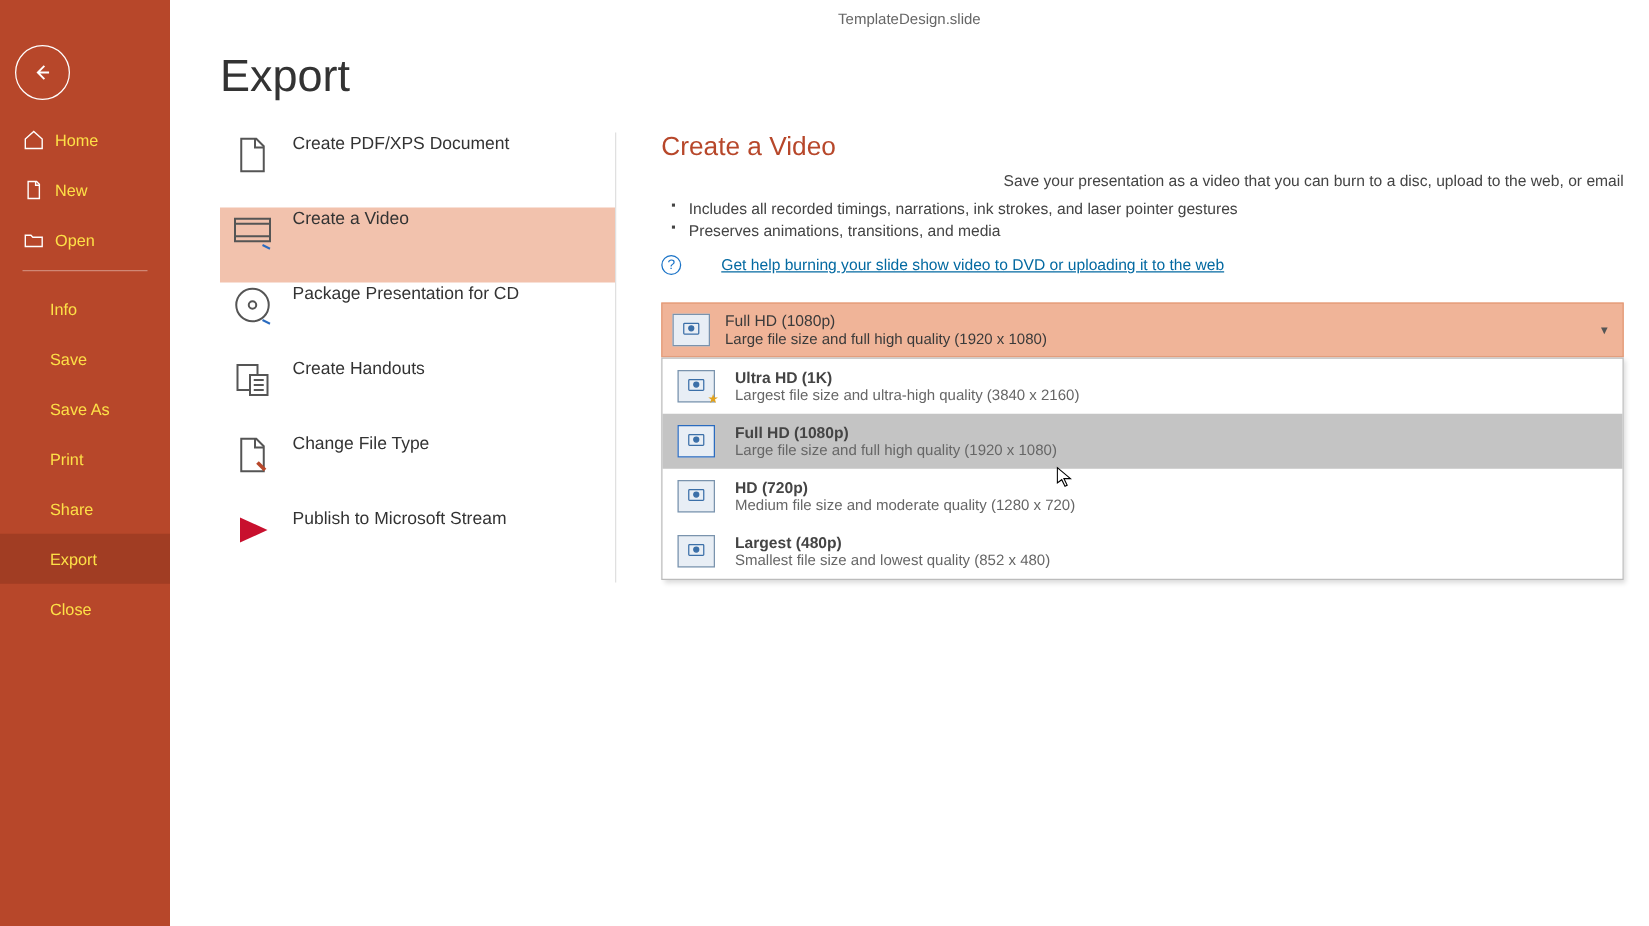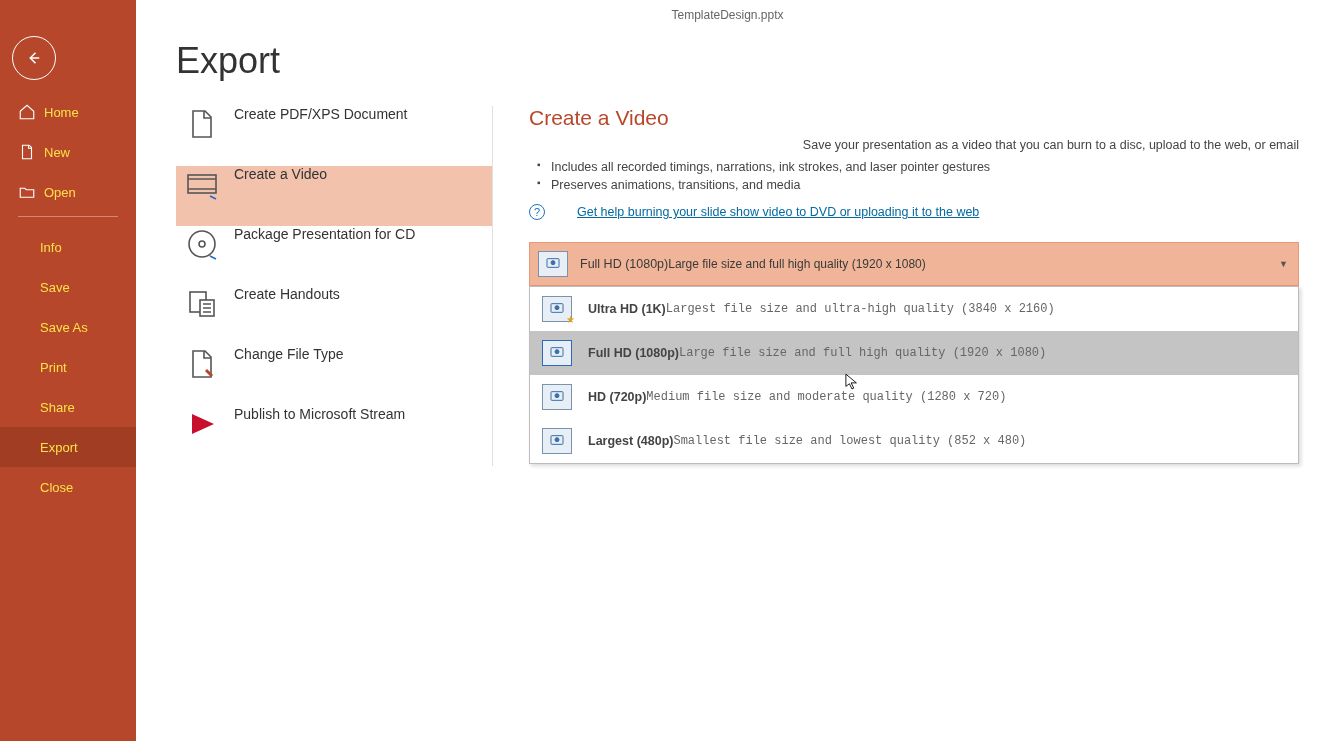--- a/index.html
+++ b/index.html
@@ -36,30 +36,30 @@
 .detail ul li::before { content: "▪"; position: absolute; left: 8px; top: 1px; font-size: 10px; color: #444; }
 .help-row { display: flex; align-items: center; margin-top: 10px; gap: 8px; }
 .help-icon { width: 16px; height: 16px; border: 1.5px solid #1a73c7; border-radius: 50%; color: #1a73c7; font-size: 11px; line-height: 14px; text-align: center; }
 .help-link { color: #0369a1; font-size: 12.5px; text-decoration: underline; margin-left: 24px; }
 
 
 .dropdown { position: relative; margin-top: 22px; width: 770px; }
 .dd-selected { height: 44px; background: #f0b498; border: 1px solid #e39a77; display: flex; align-items: center; padding: 0 8px; cursor: pointer; position: relative; }
 .dd-icon { width: 30px; height: 26px; border: 1px solid #7a93ad; background: #e8eef5; margin-right: 12px; display:flex; align-items:center; justify-content:center; }
 .dd-icon svg { width: 16px; height: 16px; }
-.dd-text { display: flex; flex-direction: row; }
+.dd-text { display: flex; flex-direction: column; }
 .dd-title { font-size: 12.5px; color: #3a3a3a; }
 .dd-desc { font-size: 12px; color: #3a3a3a; }
 .dd-caret { position: absolute; right: 10px; top: 50%; transform: translateY(-50%); font-size: 9px; color: #555; }
 
 .dd-list { position: absolute; left: 0; right: 0; top: 44px; background: #fff; border: 1px solid #bcbcbc; box-shadow: 2px 2px 4px rgba(0,0,0,.15); }
 .dd-option { display: flex; align-items: center; height: 44px; padding: 0 12px; cursor: pointer; }
 .dd-option .dd-icon { margin-right: 16px; }
 .dd-option .dd-title { font-weight: 600; color: #444; }
-.dd-option .dd-desc { color: #666; font-size: 12px; font-family: Liberation Mono, monospace; }
+.dd-option .dd-desc { color: #666; font-size: 12px; }
 .dd-option.hover { background: #c4c4c4; }
 .dd-option.hover .dd-icon { border-color: #2a6bbf; }
 
 .cursor { position: absolute; width: 14px; height: 18px; pointer-events: none; }
 
 .star-badge { position:absolute; right:-4px; bottom:-4px; color:#e3a21a; font-size:10px; }
 </style>
 </head>
 <body>
 
@@ -108,21 +108,21 @@
     </div>
   <div class="nav-item indent active">
       <span>Export</span>
     </div>
   <div class="nav-item indent">
       <span>Close</span>
     </div>
 </div>
 
 <div class="titlebar">
-  <span>TemplateDesign.pptx</span>
+  <span>TemplateDesign.slide</span>
 </div>
 
 <div class="main">
   <div class="page-title">Export</div>
 
   <div class="columns">
 
     <div class="export-list">
 
       <div class="export-item">

